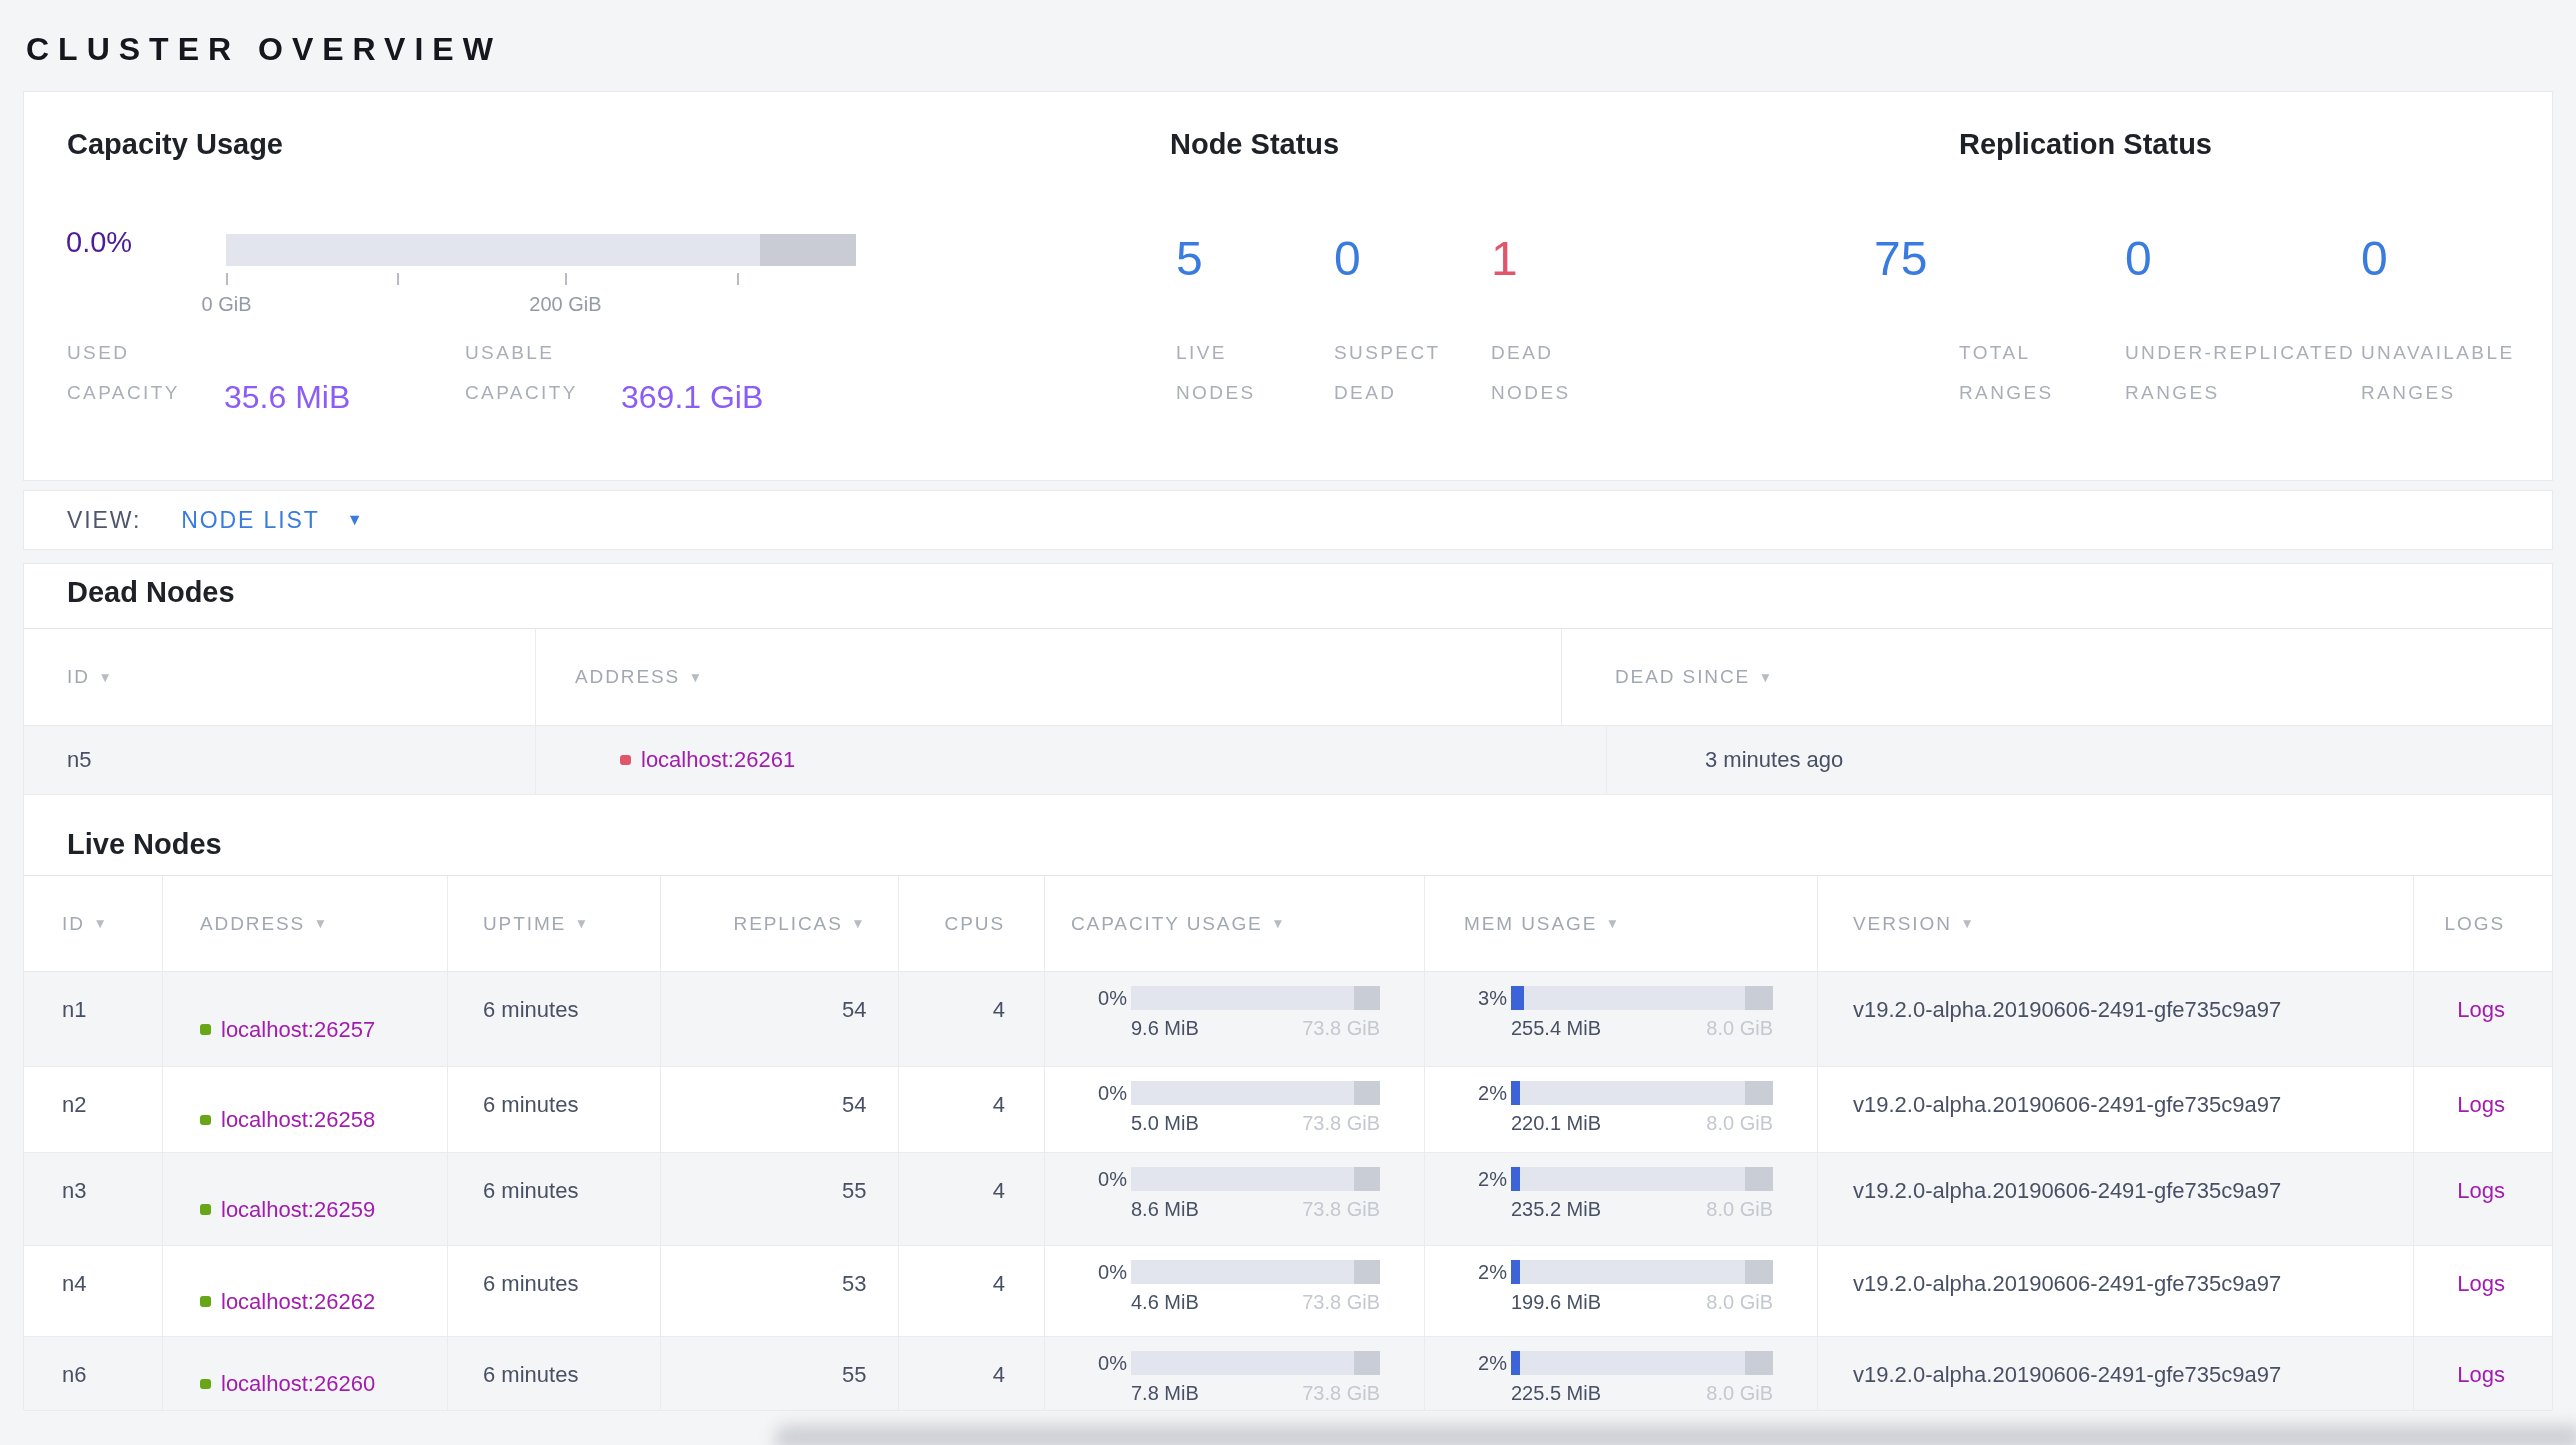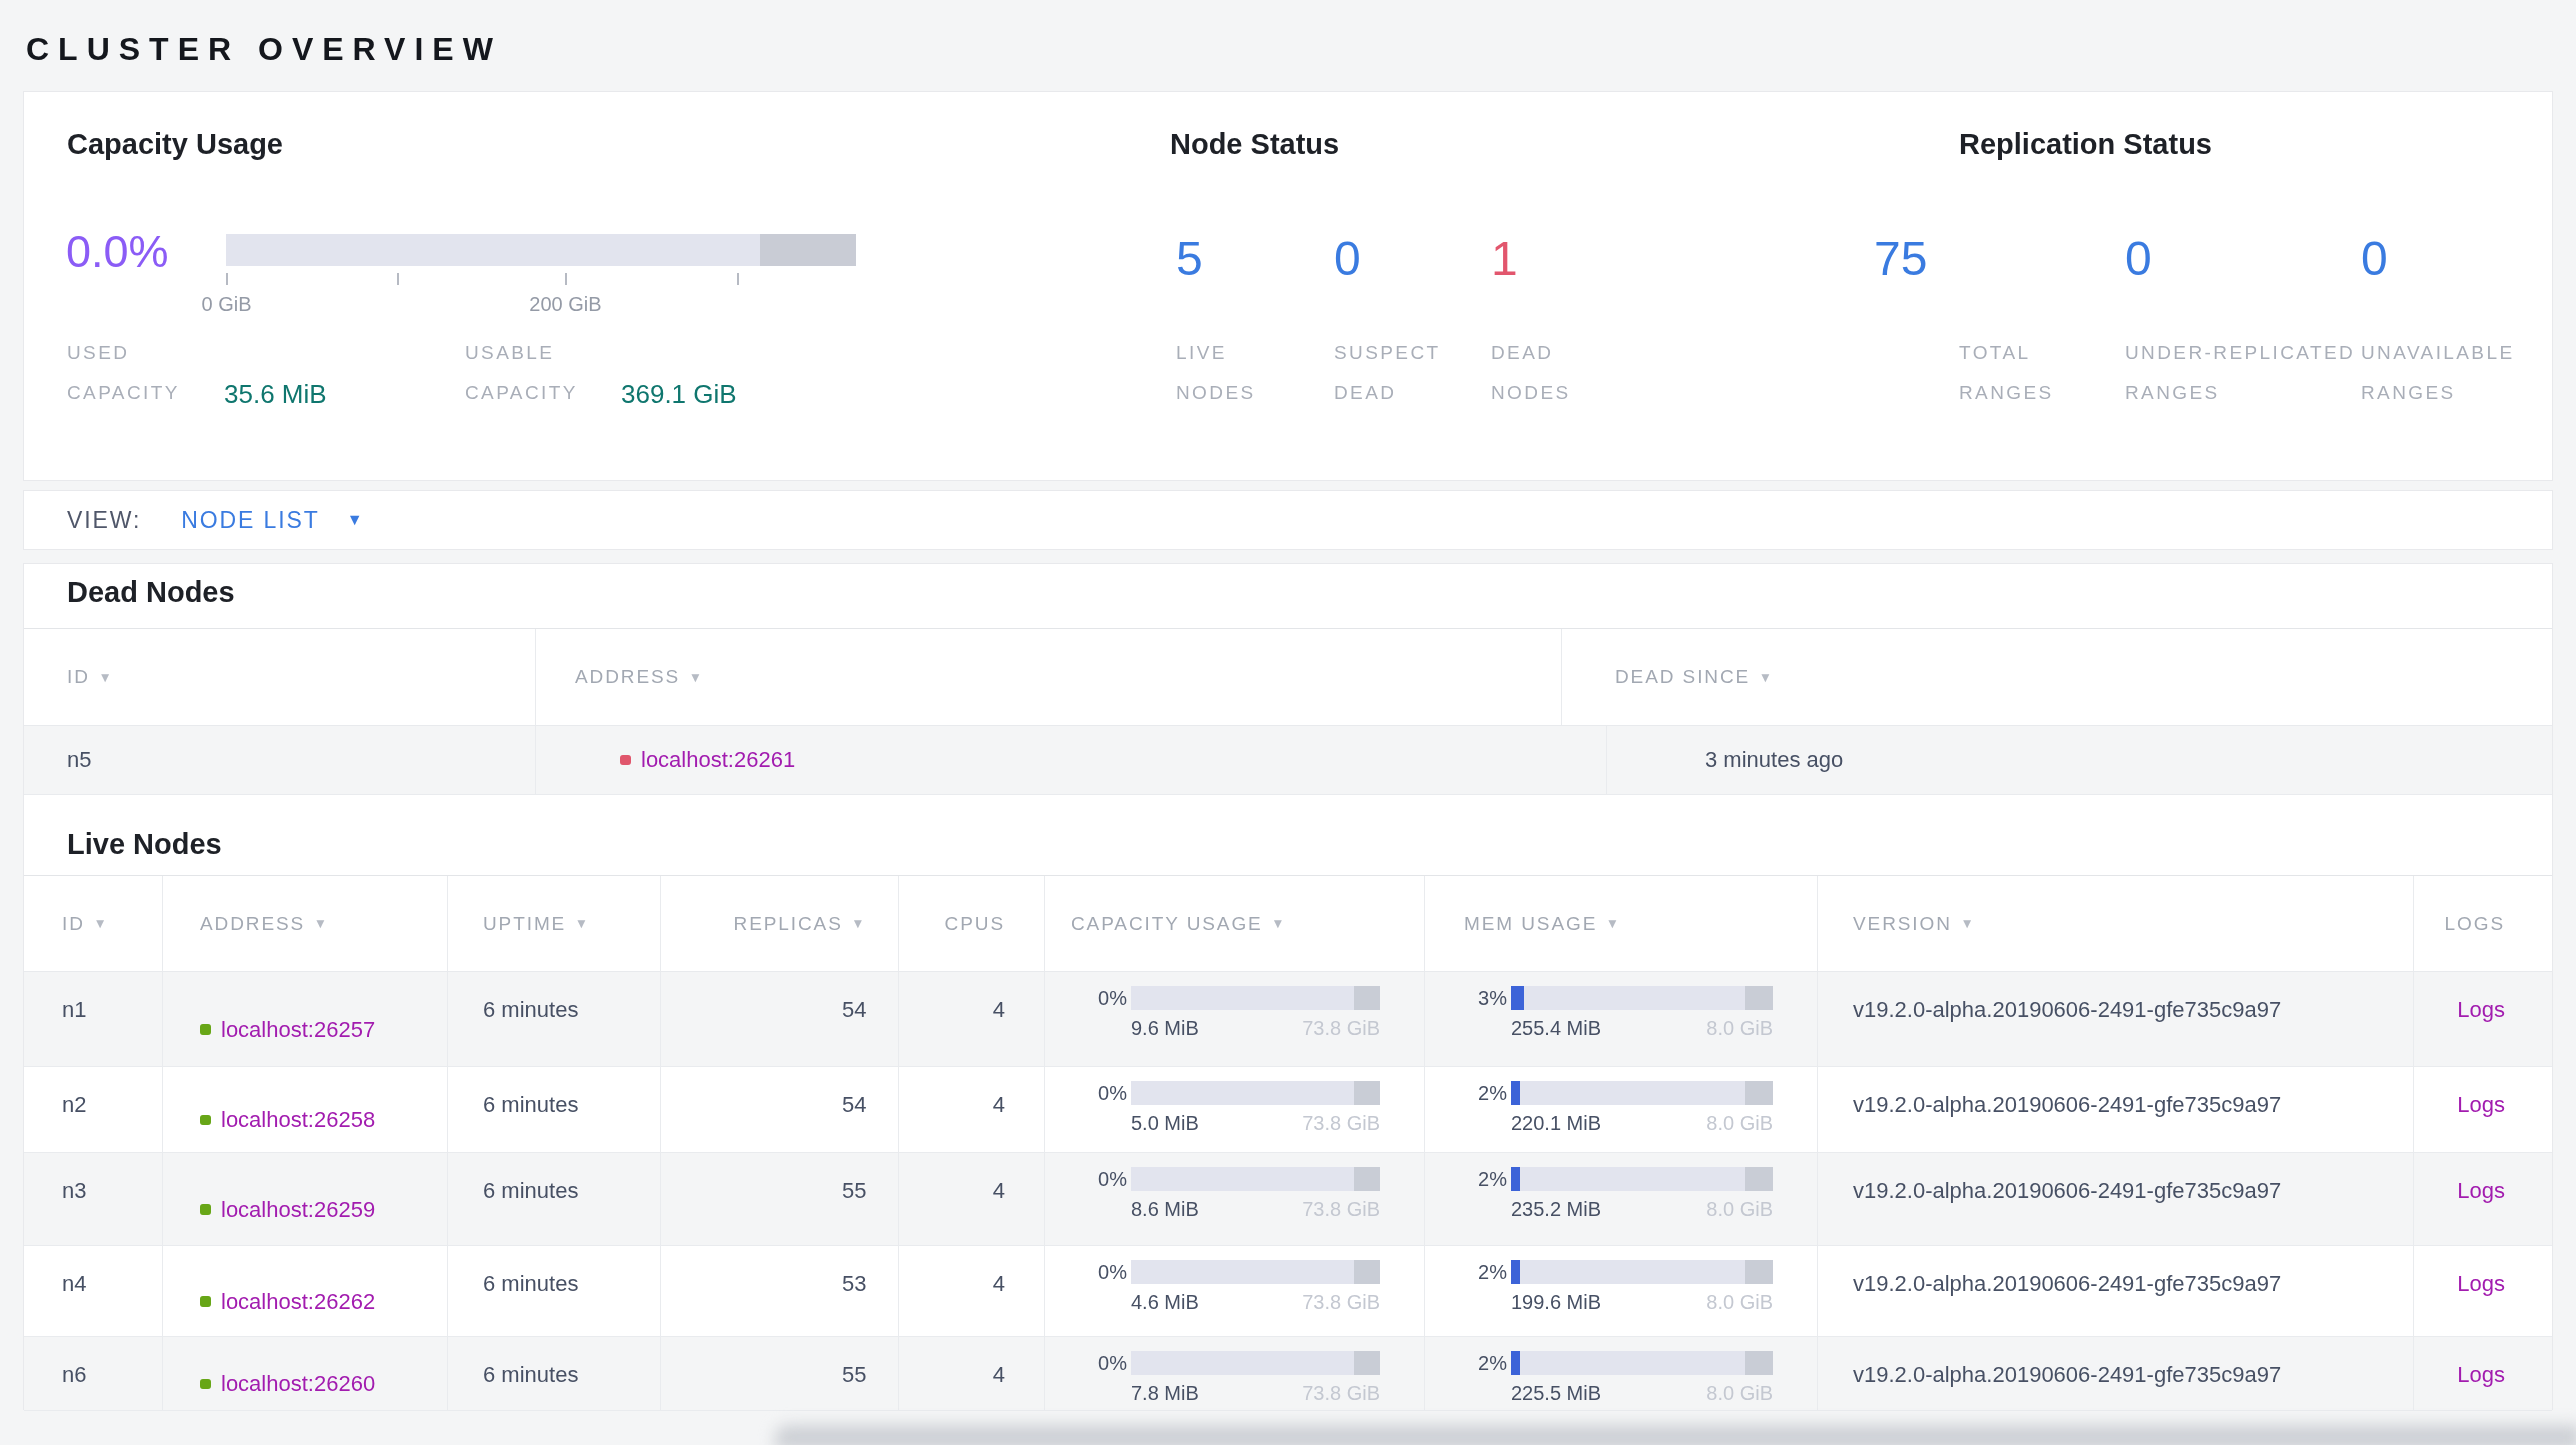--- a/index.html
+++ b/index.html
@@ -15,42 +15,42 @@
   .panel {
     position:absolute; background:#ffffff; border:1px solid #e8e9ec;
   }
   .summary-panel { left:23px; top:91px; width:2530px; height:390px; }
   .section-h2 {
     position:absolute; font-size:29px; font-weight:700; color:#1e2127;
   }
   
   .cap-percent {
     position:absolute; left:42px; top:134px;
-    font-size:45px; font-weight:400; color:#8b5cf6;text-align:right;
+    font-size:29px; font-weight:400; color:#4c1d95;text-align:right;
   }
   .gauge-track {
     position:absolute; left:202px; top:142px; width:630px; height:32px;
     background:#e2e4ee;
   }
   .gauge-cap {
     position:absolute; right:0; top:0; bottom:0; width:96px; background:#c9ccd5;
   }
   .gauge-tick {
     position:absolute; top:181px; width:1.9px; height:12.4px; background:#b6bac3;
   }
   .gauge-tick-label {
     position:absolute; top:201px; width:143px; text-align:center;
     font-size:20px; color:#949aa6;
   }
   .stat-label {
     position:absolute; top:239px; height:82px; display:flex; align-items:flex-end;
     font-size:19px; letter-spacing:2.4px; line-height:40px; color:#a9aeb8;
   }
   .cap-value {
-    position:absolute; top:287px; font-size:26px; color:#0f766e;
+    position:absolute; top:287px; font-size:32px; color:#8b5cf6;
   }
   .stat-number {
     position:absolute; top:139px; font-size:48px; font-weight:400; color:#3a7be0;
   }
   .stat-number.red { color:#e2566d; }
   
   .view-bar {
     left:23px; top:490px; width:2530px; height:60px;
     display:flex; align-items:center; padding-left:43px;
   }

